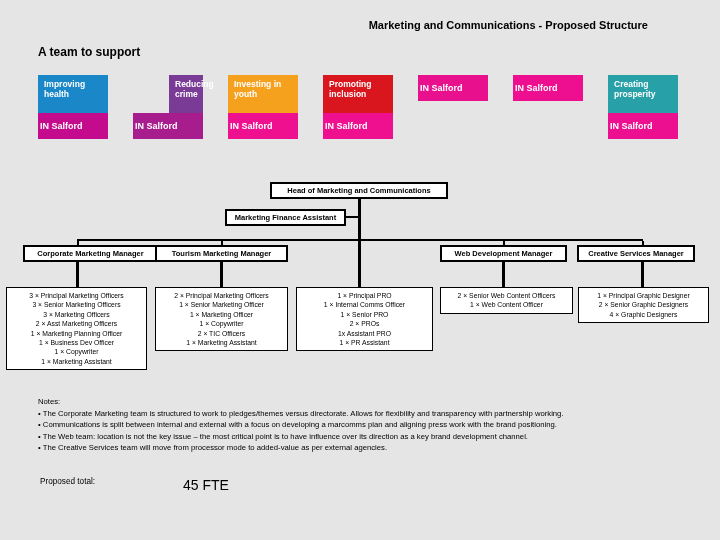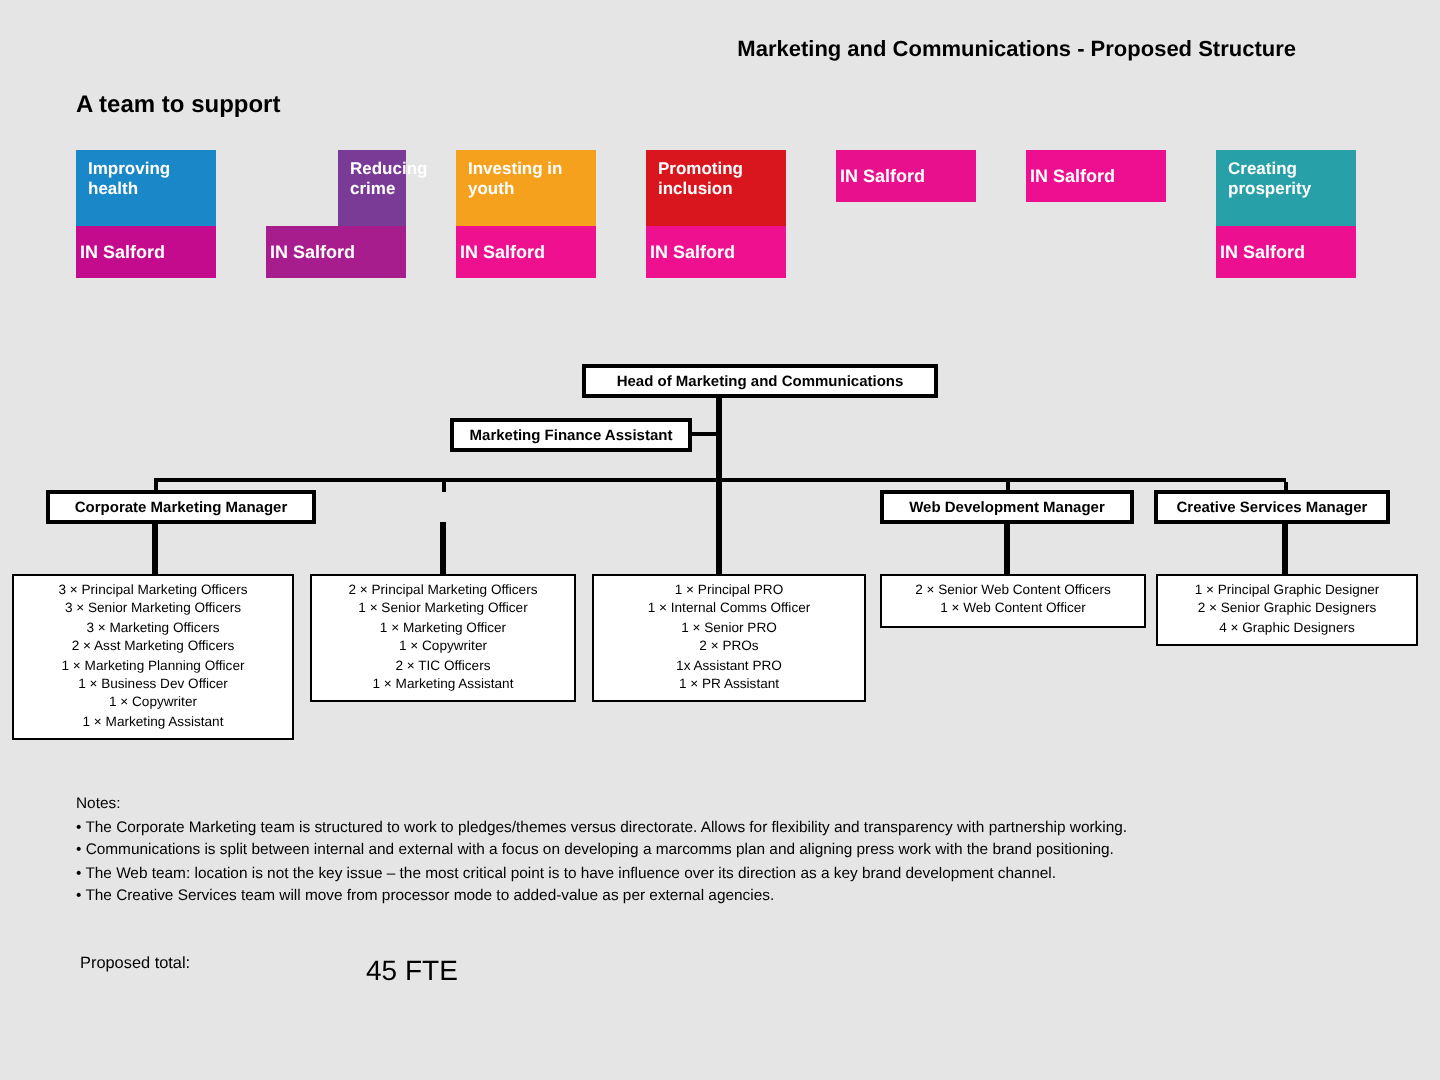--- a/index.html
+++ b/index.html
@@ -9,21 +9,21 @@
   }
   .slide-title { position:absolute; top:19px; right:72px; font-size:11px; font-weight:bold; }
   .team-heading { position:absolute; left:38px; top:45px; font-size:12px; font-weight:bold; }
 
   .tiles { position:absolute; left:38px; top:75px; width:640px; display:flex; gap:25px; }
   .tile { width:70px; height:64px; display:flex; flex-direction:column; }
   .tile-top { height:39px; color:#fff; font-size:8.5px; font-weight:bold; line-height:1.18; padding:4px 2px 0 6px; box-sizing:border-box; }
   .tile-bottom { height:26px; color:#fff; font-size:9px; font-weight:bold; display:flex; align-items:center; padding-left:2px; box-sizing:border-box; }
 
   .box { position:absolute; background:#fff; border:2px solid #000; display:flex; align-items:center; justify-content:center; font-weight:bold; font-size:7.5px; text-align:center; box-sizing:border-box; }
-  .box-head { left:270px; top:182px; width:178px; height:17px;margin-left:21px; }
+  .box-head { left:270px; top:182px; width:178px; height:17px; }
   .box-mfa  { left:225px; top:209px; width:121px; height:17px; }
   .box-mgr0 { left:23px;  top:245px; width:135px; height:17px; }
   .box-mgr1 { left:155px; top:245px; width:133px; height:17px; }
   .box-mgr3 { left:440px; top:245px; width:127px; height:17px; }
   .box-mgr4 { left:577px; top:245px; width:118px; height:17px; }
 
   .staff { position:absolute; top:287px; background:#fff; border:1px solid #000; font-size:6.8px; line-height:1.38; text-align:center; padding:3px 2px; box-sizing:border-box; }
   .staff0 { left:6px;   width:141px; }
   .staff1 { left:155px; width:133px; }
   .staff2 { left:296px; width:137px; }
@@ -92,20 +92,21 @@
   <div class="ln ln-s3"></div>
   <div class="ln ln-s4"></div>
   <div class="ln ln-t0"></div>
   <div class="ln ln-t1"></div>
   <div class="ln ln-t3"></div>
   <div class="ln ln-t4"></div>
 
   <div class="box box-head">Head of Marketing and Communications</div>
   <div class="box box-mfa">Marketing Finance Assistant</div>
   <div class="box box-mgr0">Corporate Marketing Manager</div>
+  <div class="box box-mgr1">Tourism Marketing Manager</div>
   <div class="box box-mgr3">Web Development Manager</div>
   <div class="box box-mgr4">Creative Services Manager</div>
 
   <div class="staff staff0">
     <div>3 × Principal Marketing Officers</div>
     <div>3 × Senior Marketing Officers</div>
     <div>3 × Marketing Officers</div>
     <div>2 × Asst Marketing Officers</div>
     <div>1 × Marketing Planning Officer</div>
     <div>1 × Business Dev Officer</div>

